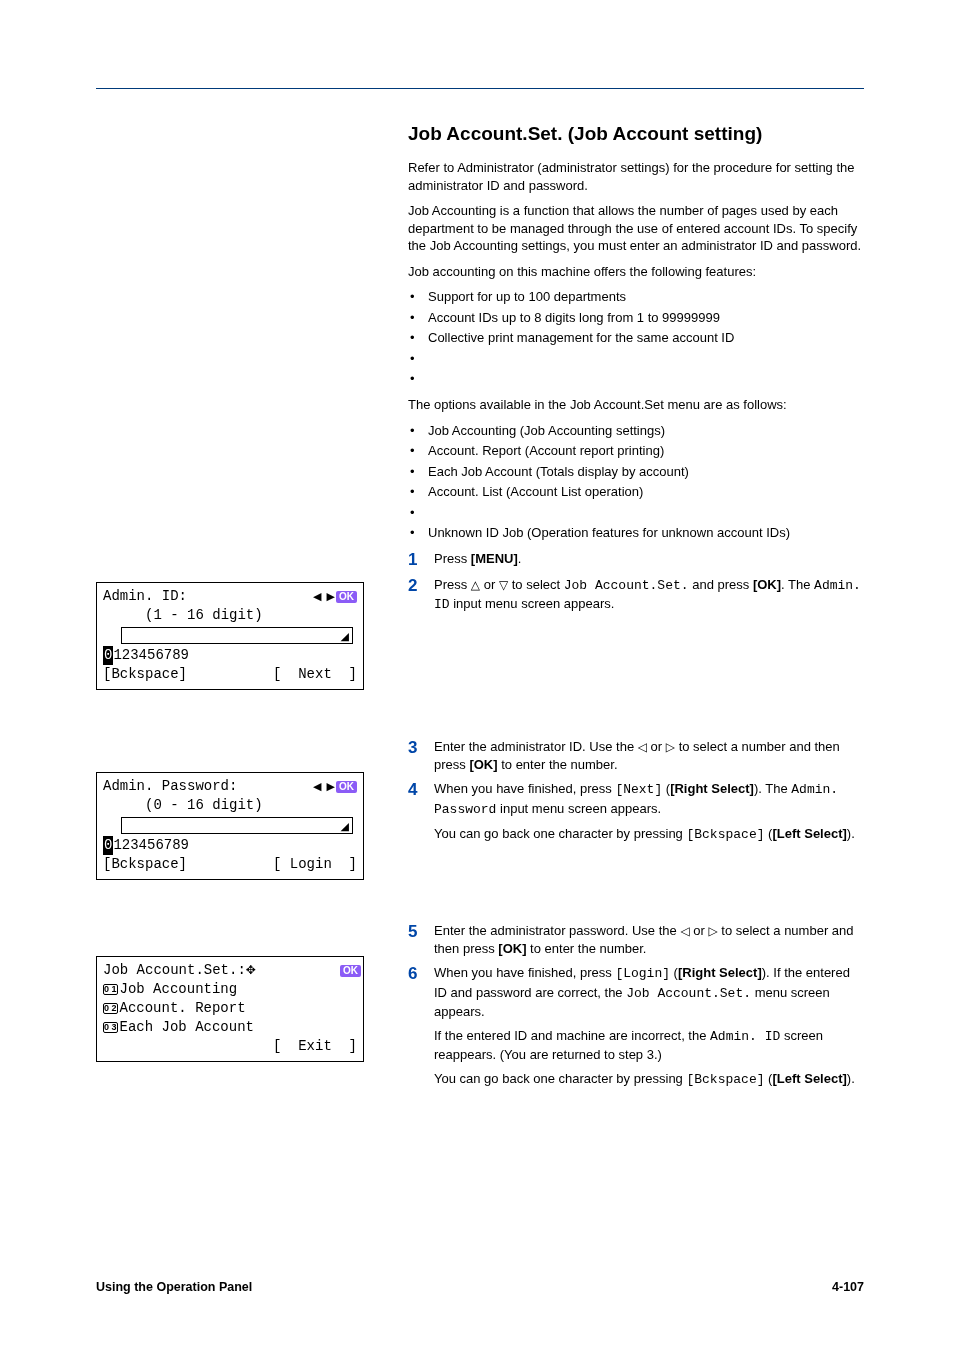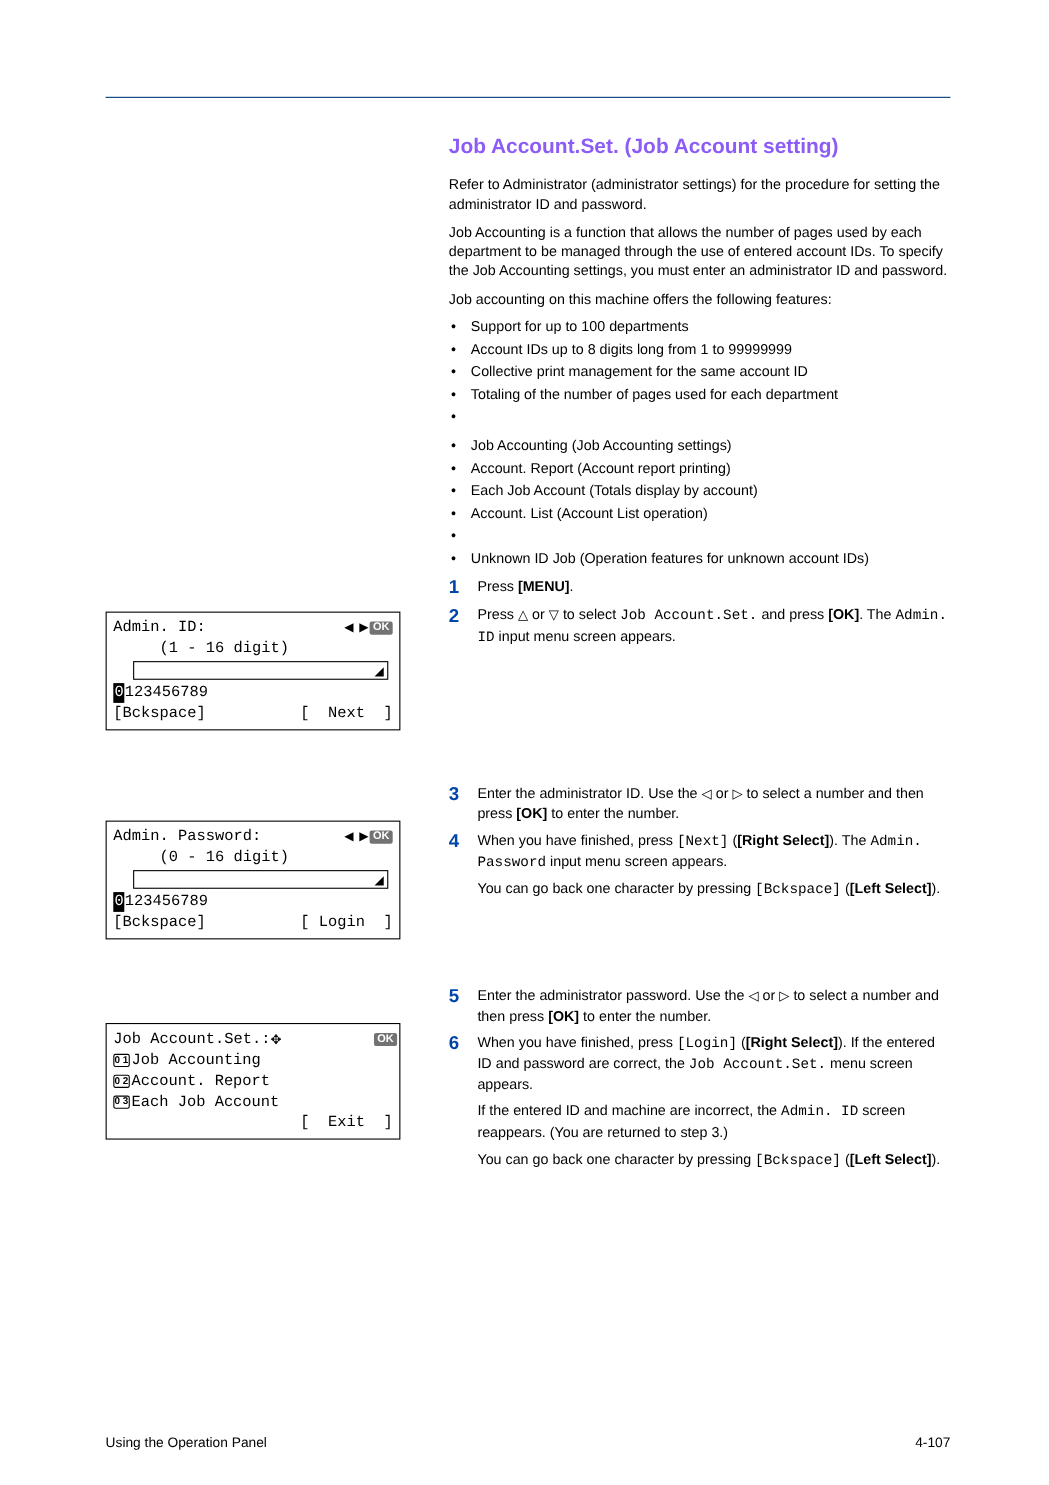--- a/index.html
+++ b/index.html
@@ -27,21 +27,21 @@
   }
   .leftcol {
     width: 312px;
     flex-shrink: 0;
     padding-right: 20px;
   }
   .rightcol {
     flex: 1;
   }
   h2.section {
-    color: #8b5cf6;
+    color: #000000;
     font-size: 19px;
     font-weight: bold;
     margin-bottom: 14px;
   }
   .para {
     line-height: 1.35;
     margin-bottom: 8px;
   }
   .bullets {
     margin: 4px 0 8px 0;
@@ -114,21 +114,21 @@
   .lcd .inputbox .caret {
     position: absolute;
     right: 3px;
     bottom: -1px;
     font-size: 11px;
     font-family: Arial, sans-serif;
   }
   .hl { background: #000; color: #fff; padding: 0 1px; }
   .okbadge {
     display: inline-block;
-    background: #737373;
+    background: #8b5cf6;
     color: #fff;
     font-family: Arial, sans-serif;
     font-weight: bold;
     font-size: 10px;
     padding: 1px 3px;
     border-radius: 2px;
     line-height: 1;
     vertical-align: 1px;
   }
   .arrows { font-family: Arial, sans-serif; font-size: 11px; letter-spacing: 1px; }
@@ -146,26 +146,27 @@
     vertical-align: 1px;
   }
   .tri {
     display: inline-block;
     font-family: Arial, sans-serif;
     font-size: 12px;
     line-height: 1;
   }
   .footer {
     position: absolute;
-    bottom: 32px;
+    bottom: 56px;
     left: 96px;
     right: 90px;
     display: flex;
     justify-content: space-between;
     font-size: 12.5px;
+    font-weight: bold;
   }
   .leftcol-spacer { height: 1px; }
 </style>
 </head>
 <body>
 
 <div class="page">
   <div class="rule"></div>
 
   <div class="twocol">
@@ -185,26 +186,26 @@
         <div class="bi">
             <span class="dot">•</span>
             <span>Account IDs up to 8 digits long from 1 to 99999999</span>
           </div>
         <div class="bi">
             <span class="dot">•</span>
             <span>Collective print management for the same account ID</span>
           </div>
         <div class="bi">
             <span class="dot">•</span>
-            <span>Totaling of the number of pages used for each department</span>
-          </div>
-        <div class="bi">
-            <span class="dot">•</span>
-          </div>
-      </div>
+          </div>
+        <div class="bi">
+            <span class="dot">•</span>
+          </div>
+      </div>
+      <p class="para">The options available in the Job Account.Set menu are as follows:</p>
       <div class="bullets">
         <div class="bi">
             <span class="dot">•</span>
             <span>Job Accounting (Job Accounting settings)</span>
           </div>
         <div class="bi">
             <span class="dot">•</span>
             <span>Account. Report (Account report printing)</span>
           </div>
         <div class="bi">

